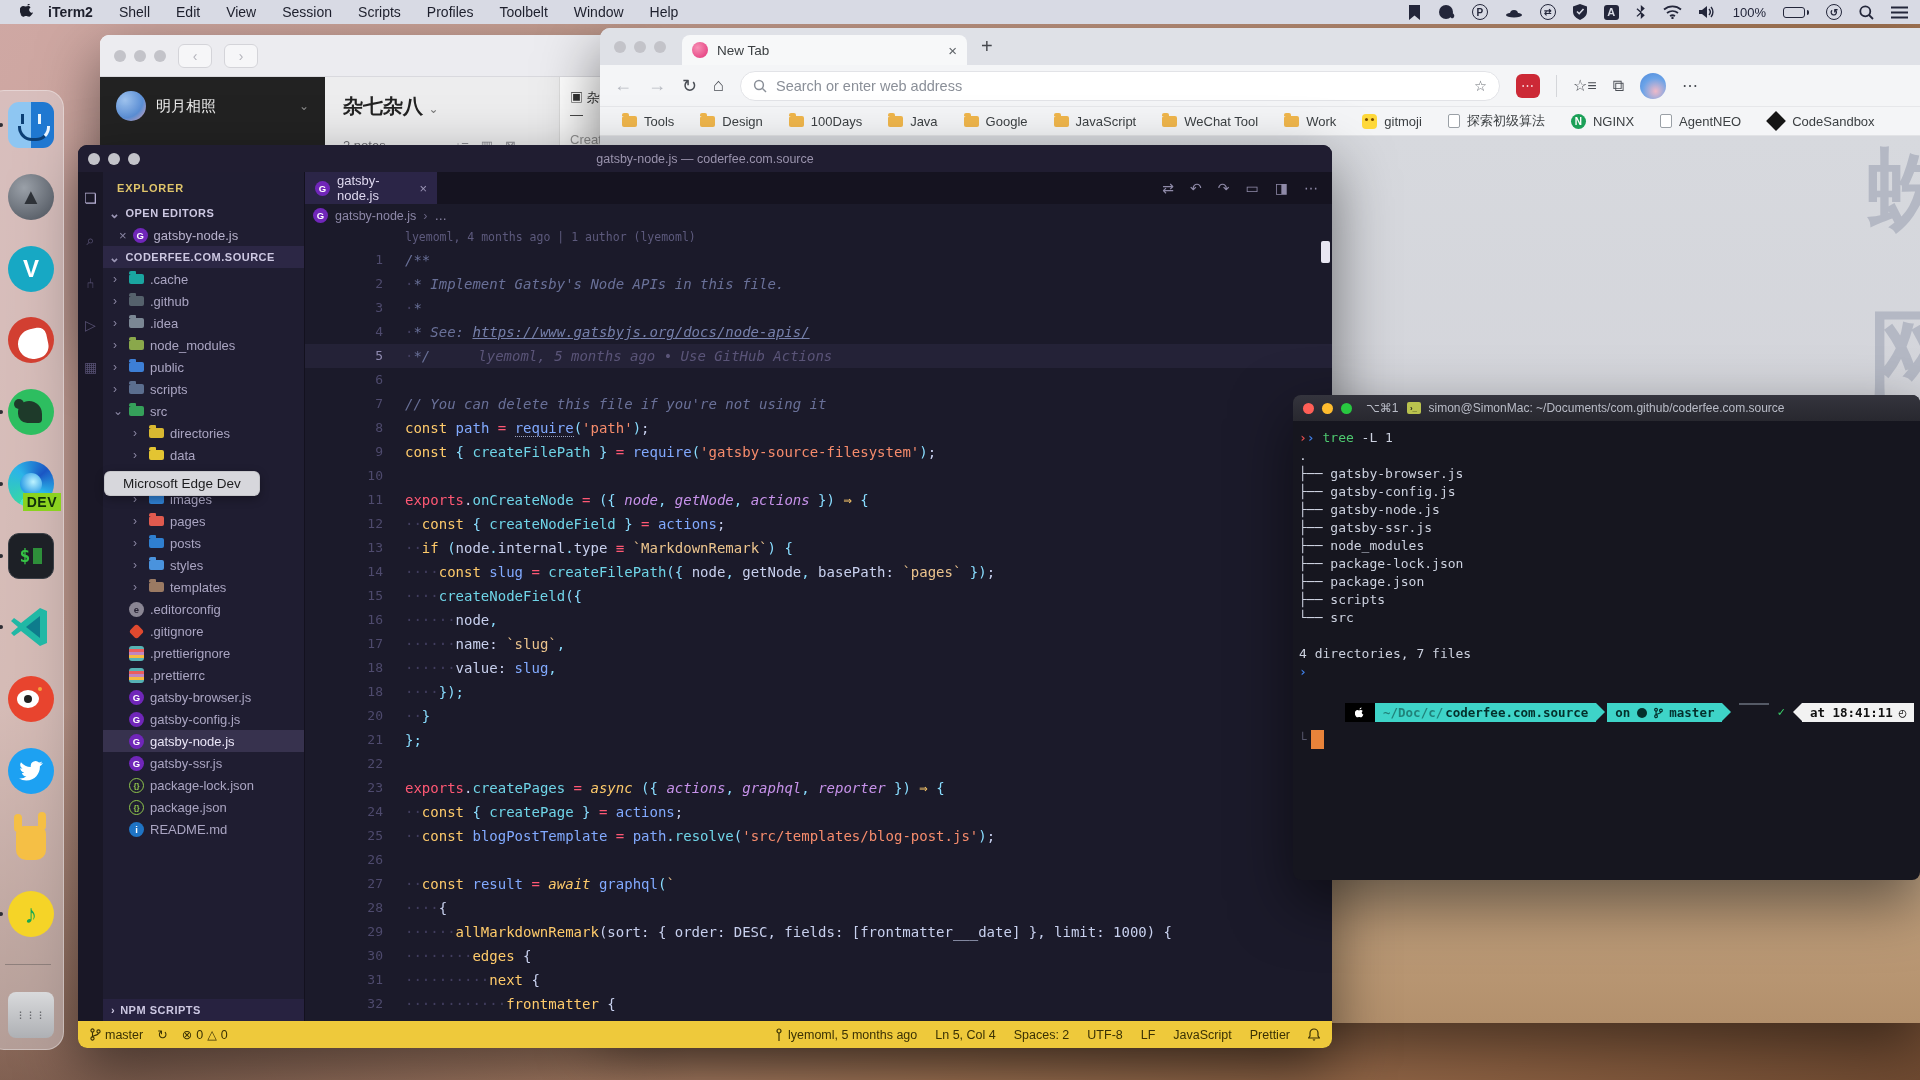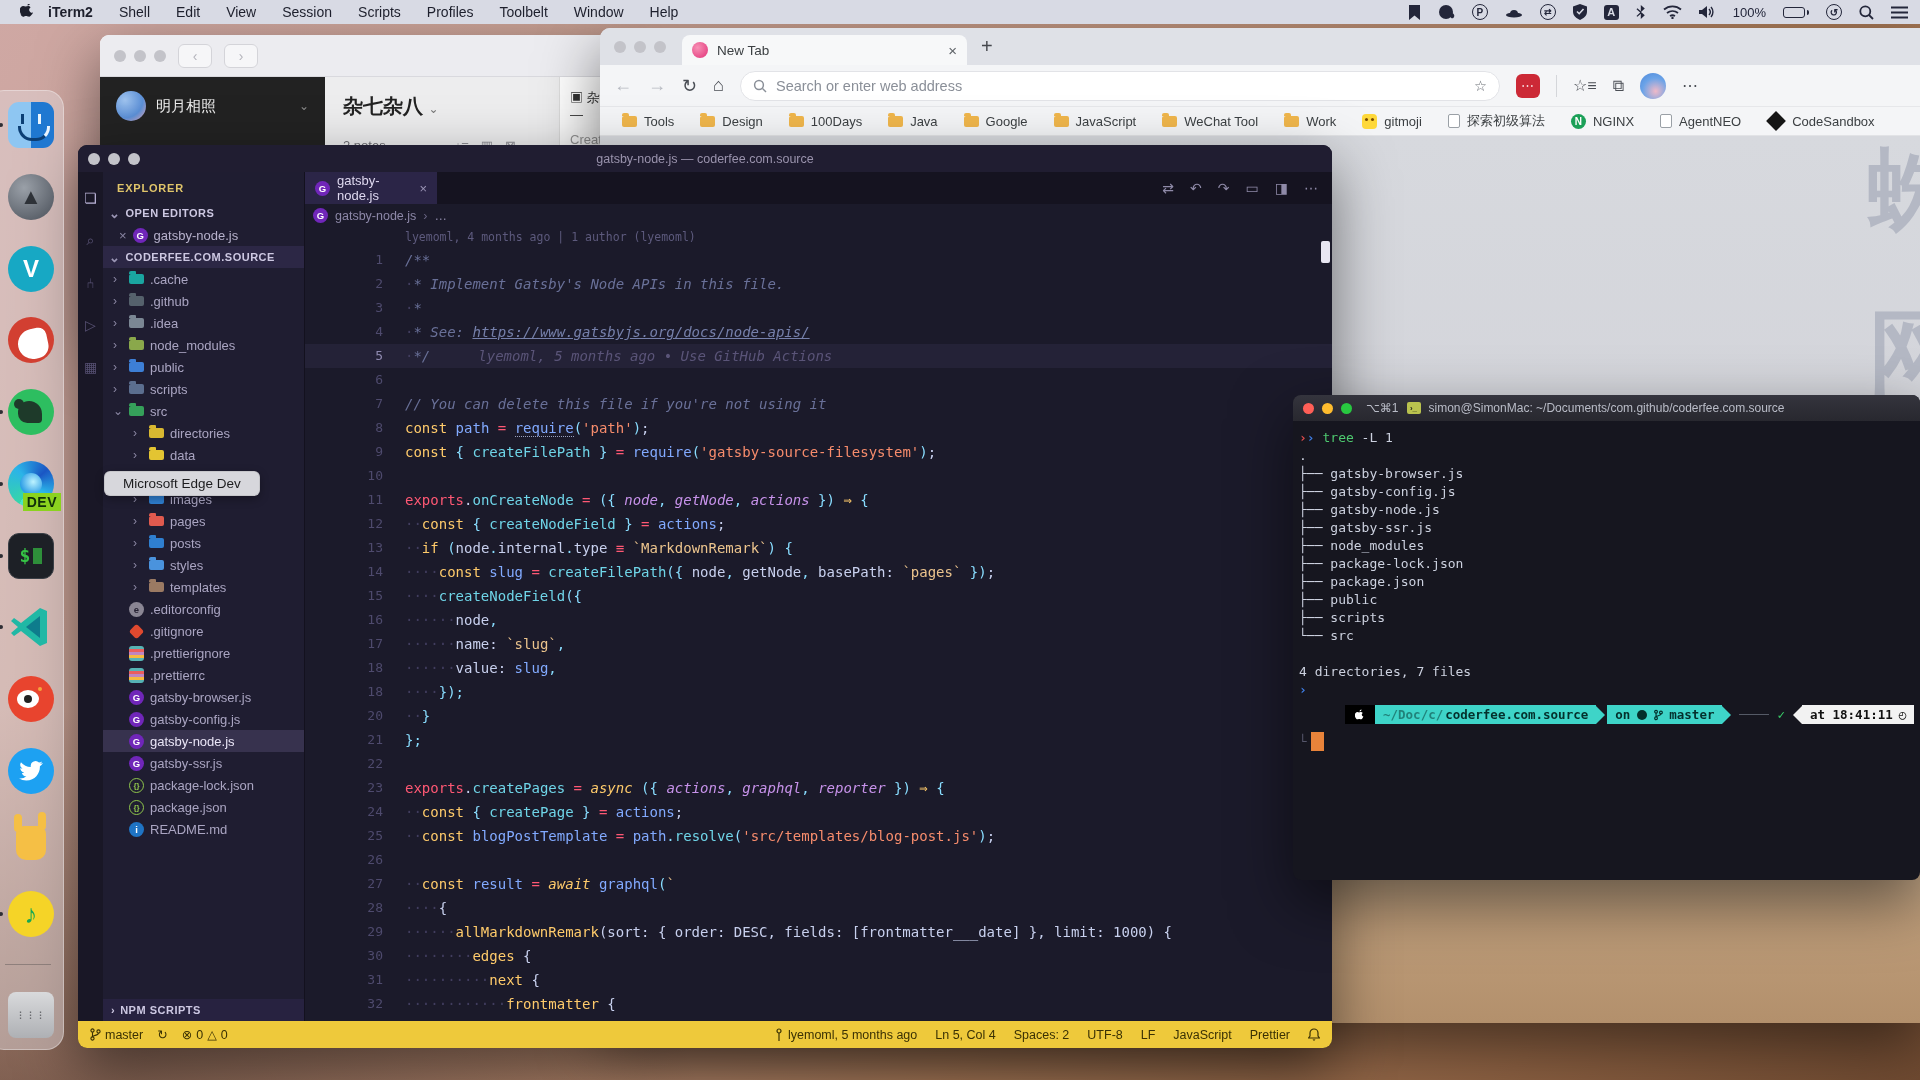--- a/index.html
+++ b/index.html
@@ -146,21 +146,21 @@
 
   
   .term { left:1293px; top:395px; width:627px; height:485px; z-index:30; background:#16161f; border-radius:8px 8px 8px 8px; }
   .term-titlebar { height:26px; background:linear-gradient(180deg,#34343d,#28282f); display:flex; align-items:center; gap:8px; padding:0 10px; font-size:12px; color:#b9bcc7; }
   .term-titlebar .tl { width:11px; height:11px; }
   .tl.red{background:#ff5f57}.tl.yel{background:#febc2e}.tl.grn{background:#28c840}
   .term-ticon { width:14px; height:12px; background:#b9c24e; border-radius:2px; color:#22251a; font-size:8px; font-weight:700; display:flex; align-items:center; justify-content:center; }
   .term-body { padding:8px 0 0 6px; font-family:"DejaVu Sans Mono", monospace; font-size:13px; line-height:18px; color:#ccd1df; position:relative; height:519px; }
   .tline { white-space:pre; }
   .tp-red{color:#e34b4b;font-weight:700} .tp-blue{color:#3f7fe8;font-weight:700} .tp-grn{color:#4ec96f}
-  .pline { display:flex; align-items:center; height:19px; margin:6px 0 0 46px; font-size:12.5px; font-weight:700; }
+  .pline { display:flex; align-items:flex-start; height:19px; margin:22px 0 0 46px; font-size:12.5px; font-weight:700; }
   .pseg { display:flex; align-items:center; gap:6px; padding:0 8px; height:19px; color:#04302c; }
   .pseg.black { background:#000; color:#fff; padding:0 10px; }
   .pseg.cyan { background:#3ed4c8; }
   .ptri { width:0; height:0; border-top:9.5px solid transparent; border-bottom:9.5px solid transparent; border-left:9px solid #000; }
   .ptri.c1 { border-left-color:#3ed4c8; }
   .pdim { color:rgba(4,48,44,.5); font-weight:700; }
   .pline .dash { width:30px; height:1.5px; background:#555a66; margin:0 8px; }
   .pline .chk { color:#3ad26a; font-weight:700; margin-right:8px; }
   .pseg.white { background:#f2f2f2; color:#111; }
   .ptri.w-l { border-left:none; border-right:9px solid #f2f2f2; }
@@ -729,21 +729,20 @@
       <div class="tline"><span class="tp-red">›</span><span class="tp-blue">›</span> <span class="tp-grn">tree</span><span> -L 1</span></div>
       <div>
           <div class="tline">.</div>
           <div class="tline">├── gatsby-browser.js</div>
           <div class="tline">├── gatsby-config.js</div>
           <div class="tline">├── gatsby-node.js</div>
           <div class="tline">├── gatsby-ssr.js</div>
           <div class="tline">├── node_modules</div>
           <div class="tline">├── package-lock.json</div>
           <div class="tline">├── package.json</div>
-          <div class="tline">├── public</div>
           <div class="tline">├── scripts</div>
           <div class="tline">└── src</div>
         </div>
       <div class="tline"> </div>
       <div class="tline">4 directories, 7 files</div>
       <div class="tline tp-blue">›</div>
       <div class="pline">
         <span class="pseg black">
           <svg width="10" height="12" viewBox="0 0 14 16" fill="#fff">
               <path d="M9.6.2c.1.9-.3 1.8-.8 2.4-.6.7-1.5 1.2-2.4 1.1-.1-.9.4-1.8.9-2.4C7.9.7 8.8.3 9.6.2zM12.6 12c-.4 1-.6 1.4-1.2 2.2-.7 1.1-1.7 2.4-2.9 2.4-1.1 0-1.4-.7-2.8-.7-1.5 0-1.8.7-2.9.7-1.2 0-2.1-1.2-2.8-2.2C-1.9 11.5-2 7.9-.2 6c.8-.9 2-1.4 3-1.4 1.2 0 1.9.7 2.9.7 1 0 1.6-.7 3-.7 1 0 2.1.5 2.9 1.4-2.5 1.4-2.1 5 1 6z" transform="translate(1,0) scale(.85)"></path>

